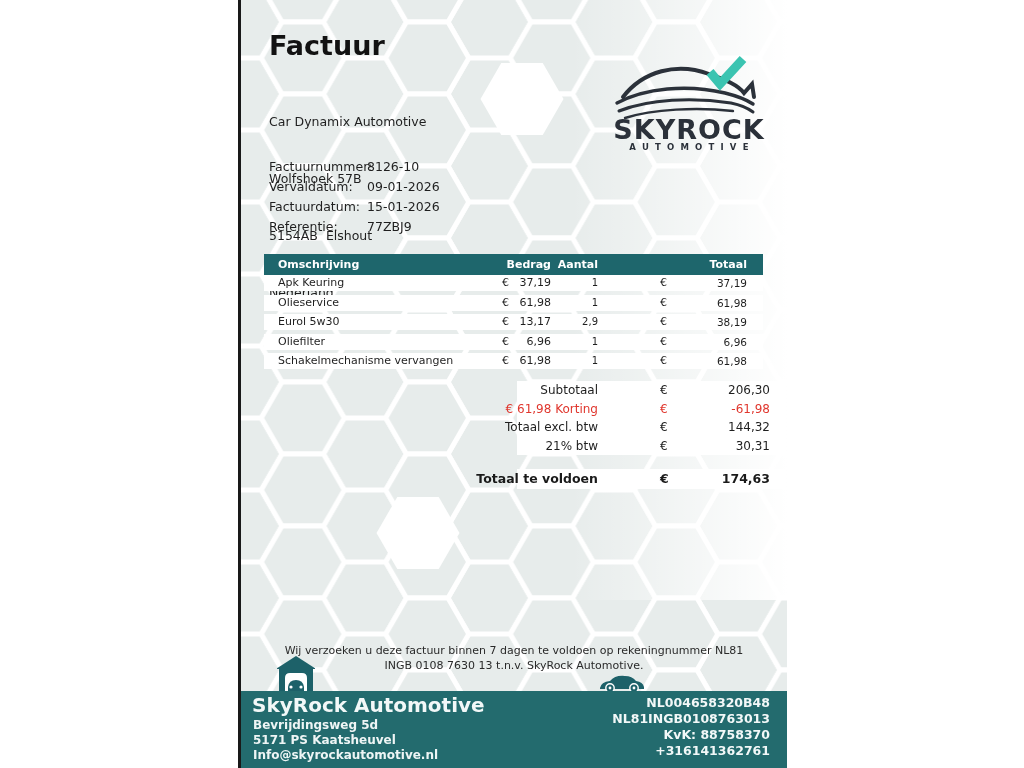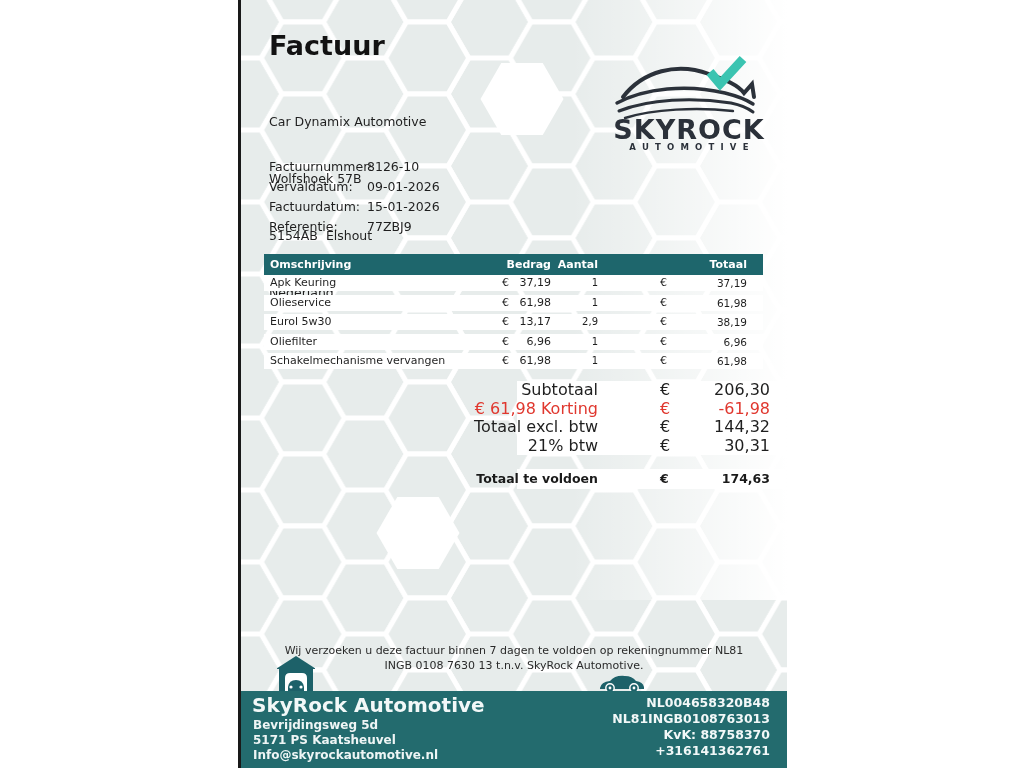--- a/index.html
+++ b/index.html
@@ -18,34 +18,34 @@
   .meta-row { height:20px; line-height:20px; }
   .meta-label { display:inline-block; width:94px; }
   .meta-value { display:inline-block; }
 
   .logo { position:absolute; left:372px; top:53px; }
 
   .tbl { position:absolute; left:23px; top:254px; width:499px; }
   .tbl-head { position:relative; height:21px; line-height:21px; background:#1e666c; color:#ffffff;
               font-size:11px; font-weight:bold; }
   .tbl-head span, .trow span { position:absolute; }
-  .c-desc { left:6px; }
+  .c-desc { left:14px; }
   .c-eur1 { left:238px; }
   .c-bedrag { right:212px; }
   .c-aantal { right:165px; font-size:10px; }
   .c-eur2 { left:396px; }
   .c-totaal { right:16px; font-size:10.5px; }
   .tbl-head .c-aantal { font-size:11px; }
   .tbl-head .c-totaal { font-size:11px; }
   .trow { position:relative; height:16px; line-height:16px; margin-bottom:3.5px; background:#ffffff;
           font-size:11px; color:#1f1f1f; }
 
   .totals { position:absolute; left:276px; top:381px; width:269px; }
   .t-line { position:relative; height:18.5px; line-height:18.5px; background:#ffffff;
-            font-size:16px; color:#1f1f1f; }
+            font-size:12px; color:#1f1f1f; }
   .t-line span { position:absolute; }
   .t-label { right:188px; white-space:nowrap; }
   .t-eur { left:143px; }
   .t-value { right:16px; }
   .t-red { color:#e0372e; }
 
   .grand { position:absolute; left:276px; top:469px; width:269px; height:20px; line-height:20px;
            background:#ffffff; font-size:12.5px; font-weight:bold; color:#1a1a1a;padding-left:48px; }
   .grand span { position:absolute; }
 

